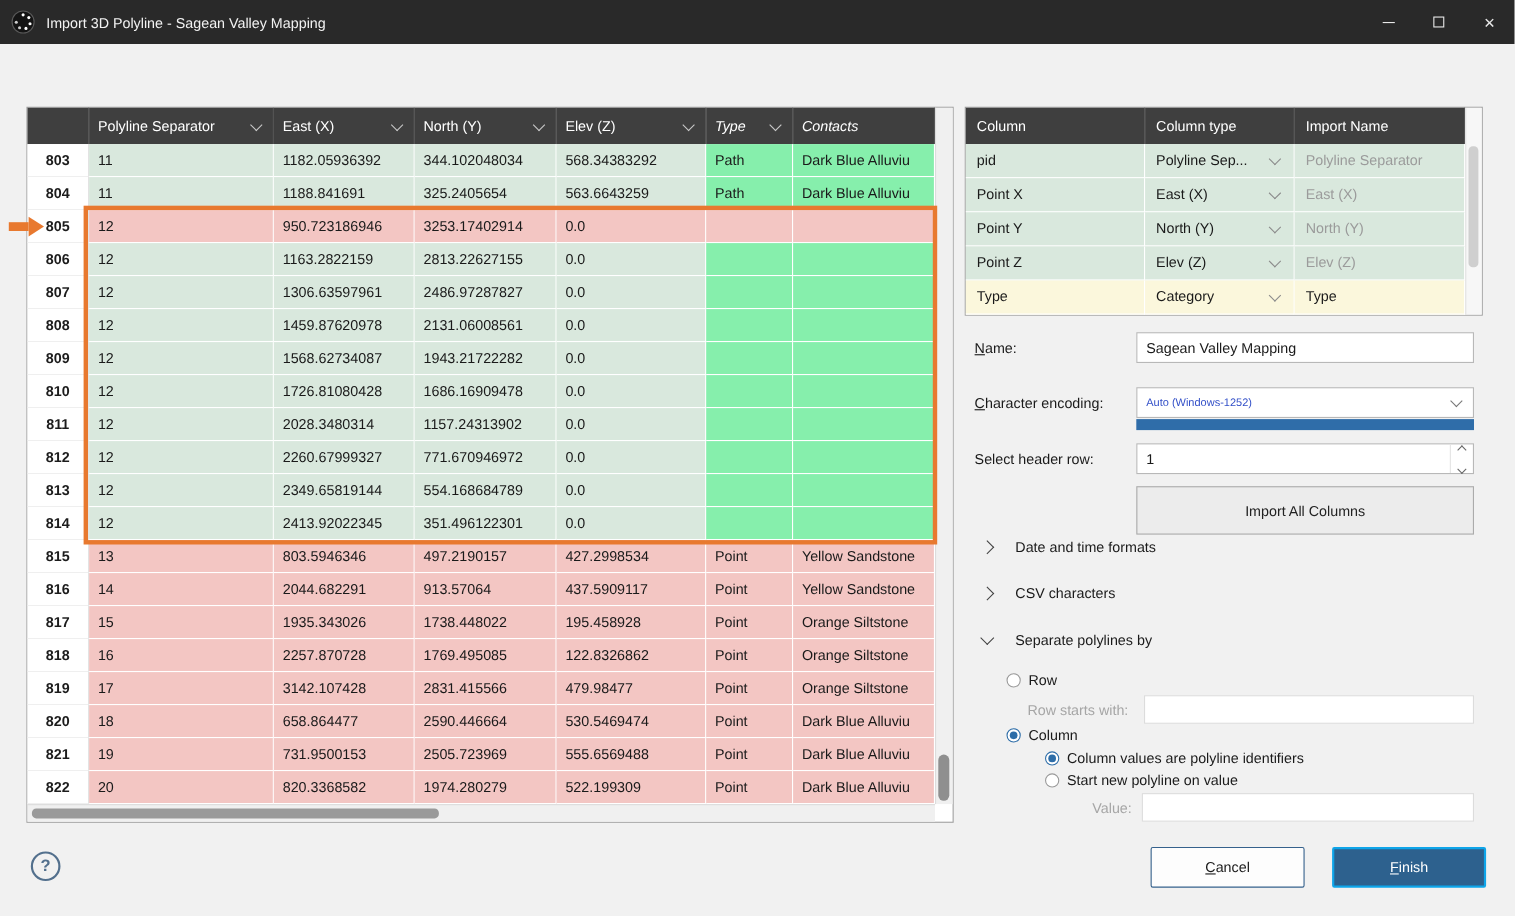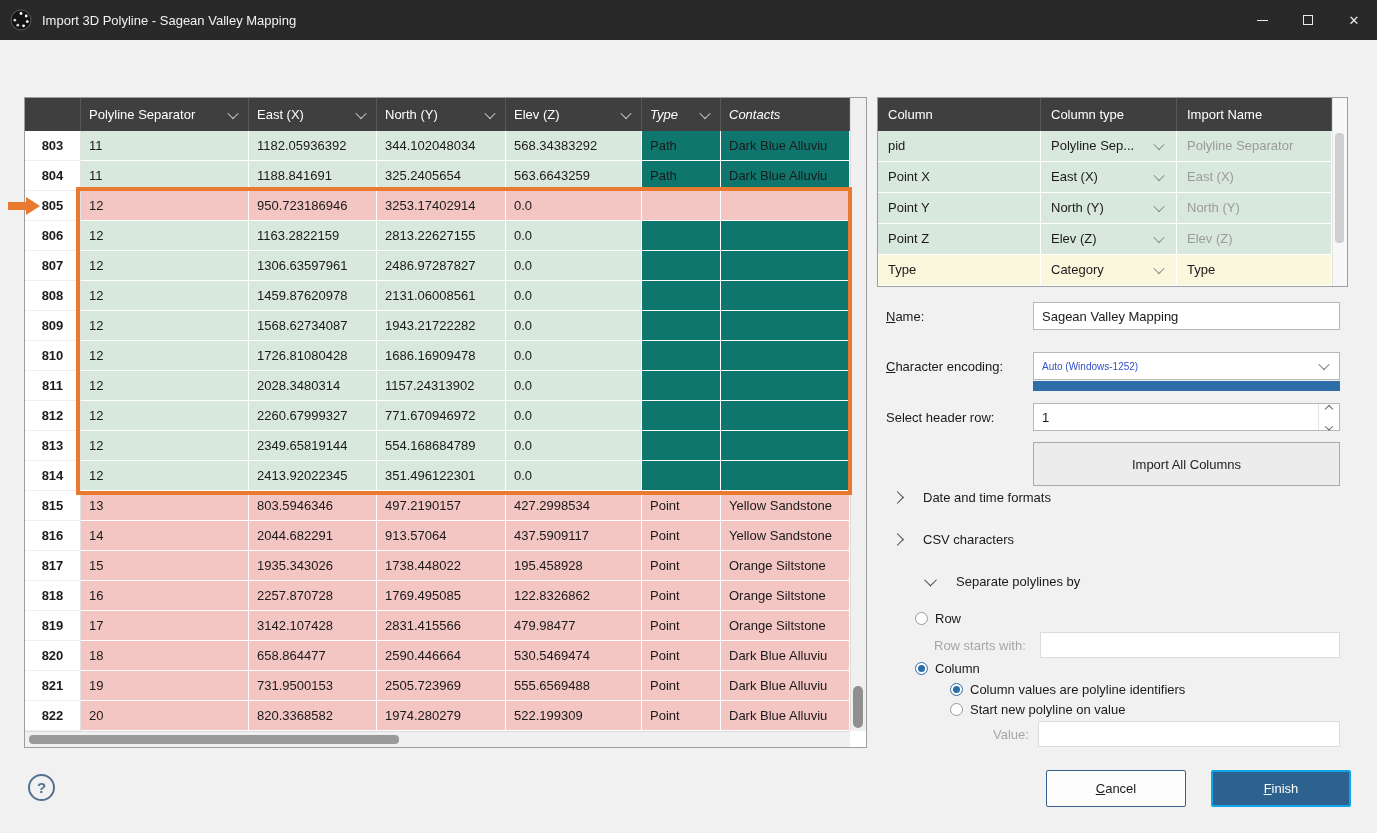--- a/index.html
+++ b/index.html
@@ -31,21 +31,21 @@
   .chev-box { display:inline-flex; align-items:center; justify-content:center; width:14px; height:14px; flex:none; }
   .chev { display:inline-block; width:7px; height:7px; border-right:1.5px solid currentColor; border-bottom:1.5px solid currentColor; }
   .chev.down { transform:rotate(45deg) translate(-1px,-1px); }
   .chev.right { transform:rotate(-45deg); }
   .chev.up { transform:rotate(-135deg); }
   .hcell .chev { color:#c9c9c9; }
   .frow { display:flex; height:30px; }
   .frow .fcell { font-size:13px; line-height:29px; padding:0 8px; border-right:1px solid #fff; border-bottom:1px solid #fff; }
   .frow .num { background:#fff; font-weight:bold; text-align:center; padding:0; border-right:1px solid #e3e3e3; border-bottom:1px solid #efefef; color:#1c1c1c; }
   .frow.ok .data { background:#d9e8dd; }
-  .frow.ok .cat { background:#0f766e; }
+  .frow.ok .cat { background:#86efac; }
   .frow.error .data, .frow.error .cat { background:#f3c6c3; }
   .vscroll { position:absolute; top:0; right:0; width:16px; bottom:16px; background:#f0f0f0; border-left:1px solid #dcdcdc; box-sizing:border-box; }
   .vthumb { position:absolute; left:2px; bottom:3px; width:10px; height:42px; border-radius:5px; background:#8f8f8f; }
   .hscroll { position:absolute; left:0; bottom:0; height:16px; right:16px; background:#f0f0f0; border-top:1px solid #dcdcdc; box-sizing:border-box; }
   .hthumb { position:absolute; left:4px; top:3px; width:370px; height:9px; border-radius:4px; background:#9a9a9a; }
 
   
   .hl-rect { position:absolute; left:76px; top:187px; width:776px; height:308px; border:4px solid #e8792f; box-sizing:border-box; pointer-events:none; }
   .hl-arrow { position:absolute; left:8px; top:197px; width:32px; height:18px; }
   .hl-bar { position:absolute; left:0; top:5px; width:18px; height:8px; background:#e8792f; }
@@ -85,21 +85,21 @@
   .enc-bar { position:absolute; left:1033px; top:381px; width:307px; height:10px; background:#2f6da9; }
   .spinbox { position:absolute; left:1033px; top:403px; width:307px; height:28px; background:#fff; border:1px solid #b8b8b8; box-sizing:border-box; display:flex; align-items:center; padding-left:8px; font-size:13px; }
   .spin-btns { margin-left:auto; width:20px; height:100%; display:flex; flex-direction:column; align-items:center; justify-content:center; gap:4px; border-left:1px solid #e4e4e4; }
   .chev.s { width:5px; height:5px; border-width:1.2px; }
   .spin-btns .chev { color:#666; }
   .btn-import { position:absolute; left:1033px; top:442px; width:307px; height:44px; background:#ececec; border:1px solid #ababab; font-size:13px; color:#222; font-family:inherit; }
   .disc { position:absolute; display:flex; align-items:center; gap:21px; font-size:13px; color:#1a1a1a; height:18px; }
   .disc .chev { color:#444; width:8px; height:8px; border-width:1.6px; flex:none; }
   .d1 { left:893px; top:488px; }
   .d2 { left:893px; top:530px; }
-  .d3 { left:926px; top:572px; }
+  .d3 { left:893px; top:572px; }
   .radio-line { position:absolute; display:flex; align-items:center; gap:7px; font-size:13px; }
   .r-row { left:915px; top:611px; }
   .r-col { left:915px; top:661px; }
   .r-cv { left:950px; top:682px; }
   .r-sn { left:950px; top:702px; }
   .radio { width:13px; height:13px; border-radius:50%; border:1px solid #9a9a9a; background:#fff; box-sizing:border-box; flex:none; position:relative; }
   .radio.sel { border-color:#2d6da8; }
   .radio.sel::after { content:""; position:absolute; left:2px; top:2px; width:7px; height:7px; border-radius:50%; background:#2d6da8; }
 
   

